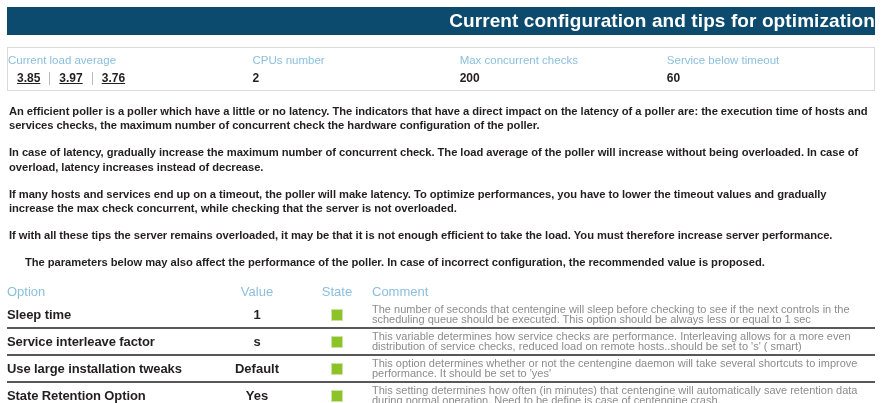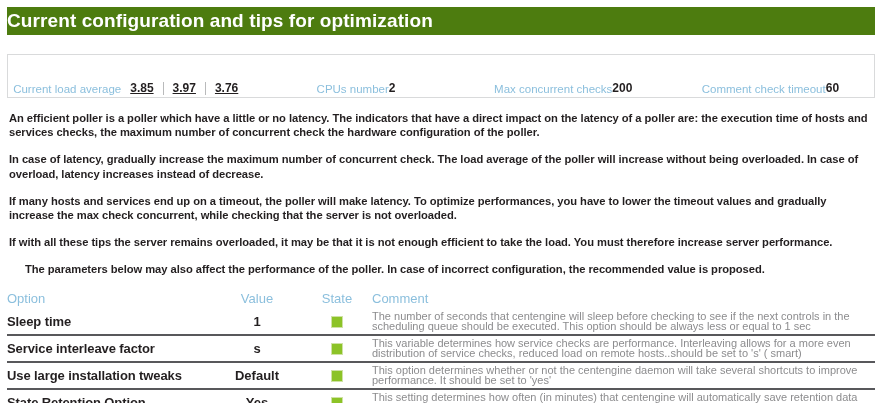--- a/index.html
+++ b/index.html
@@ -17,45 +17,45 @@
   .page {
     width: 883px;
     height: 403px;
     position: relative;
     box-sizing: border-box;
     padding: 7px 8px 0 7px;
   }
 
   
   .title-bar {
-    background: #4d7c0f;
+    background: #0c4a6e;
     color: #ffffff;
-    text-align: left;
+    text-align: right;
     font-size: 19px;
     font-weight: bold;
     letter-spacing: 0.1px;
     line-height: 28px;
     height: 28px;
-    margin-bottom: 19px;
+    margin-bottom: 12px;
   }
 
   
   .stats-panel {
     border: 1px solid #d9dadb;
     background: #ffffff;
     display: flex;
     height: 44px;
     box-sizing: border-box;
     margin-bottom: 13px;
   }
   .stat-cell {
     flex: 1 1 0;
     display: flex;
-    flex-direction: row;
-    align-items: flex-end;
+    flex-direction: column;
+    align-items: flex-start;
     justify-content: center;
     padding-top: 2px;
   }
   .stat-cell.wide { flex: 1.18 1 0; }
   .stat-label {
     color: #8bbfdd;
     font-size: 11.5px;
     font-weight: normal;
     line-height: 15px;
     white-space: nowrap;
@@ -187,21 +187,21 @@
       <div class="stat-value">2</div>
     </div>
 
     <div class="stat-cell">
       <div class="stat-label">Max concurrent checks</div>
       <div class="stat-value">200</div>
     </div>
 
 
     <div class="stat-cell">
-      <div class="stat-label">Comment check timeout</div>
+      <div class="stat-label">Service below timeout</div>
       <div class="stat-value">60</div>
     </div>
 
   </div>
 
   <div class="paragraphs">
     <p class="para">An efficient poller is a poller which have a little or no latency. The indicators that have a direct impact on the latency of a poller are: the execution time of hosts and services checks, the maximum number of concurrent check the hardware configuration of the poller.</p>
     <p class="para">In case of latency, gradually increase the maximum number of concurrent check. The load average of the poller will increase without being overloaded. In case of overload, latency increases instead of decrease.</p>
     <p class="para">If many hosts and services end up on a timeout, the poller will make latency. To optimize performances, you have to lower the timeout values and gradually increase the max check concurrent, while checking that the server is not overloaded.</p>
     <p class="para">If with all these tips the server remains overloaded, it may be that it is not enough efficient to take the load. You must therefore increase server performance.</p>

